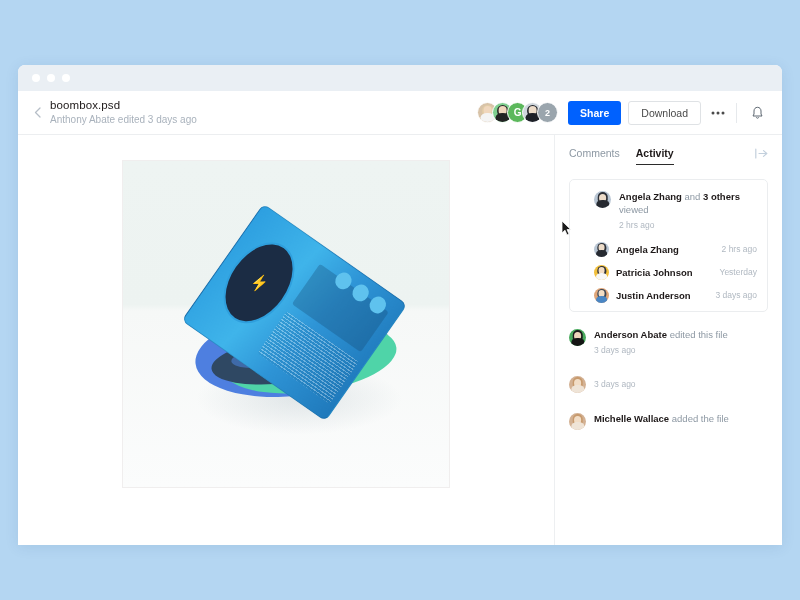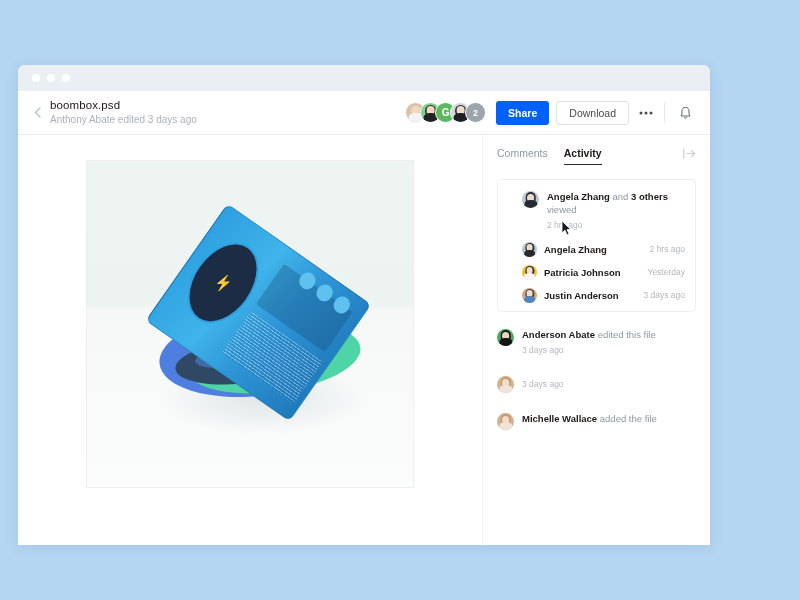--- a/index.html
+++ b/index.html
@@ -14,21 +14,21 @@
     background: #b4d6f2;
     font-family: "Liberation Sans", sans-serif;
     -webkit-font-smoothing: antialiased;
   }
 
   
   .window {
     position: absolute;
     left: 18px;
     top: 65px;
-    width: 692px;
+    width: 764px;
     height: 480px;
     background: #ffffff;
     border-radius: 7px 7px 0 0;
     overflow: hidden;
     box-shadow: 0 2px 14px rgba(30,70,120,0.10);
   }
 
   .titlebar {
     height: 26px;
     background: #eaeff4;

